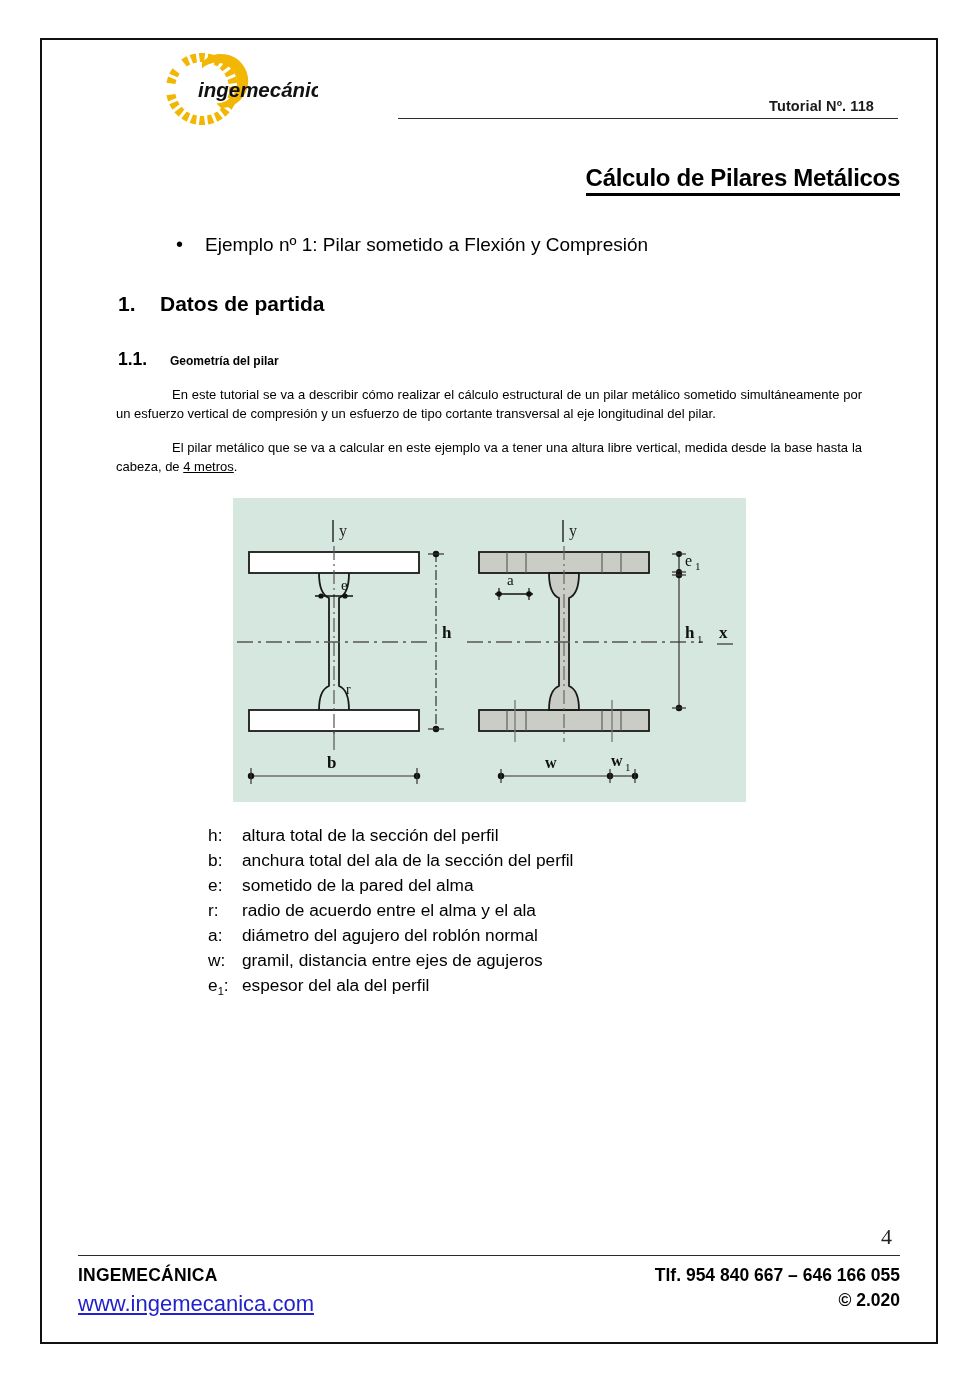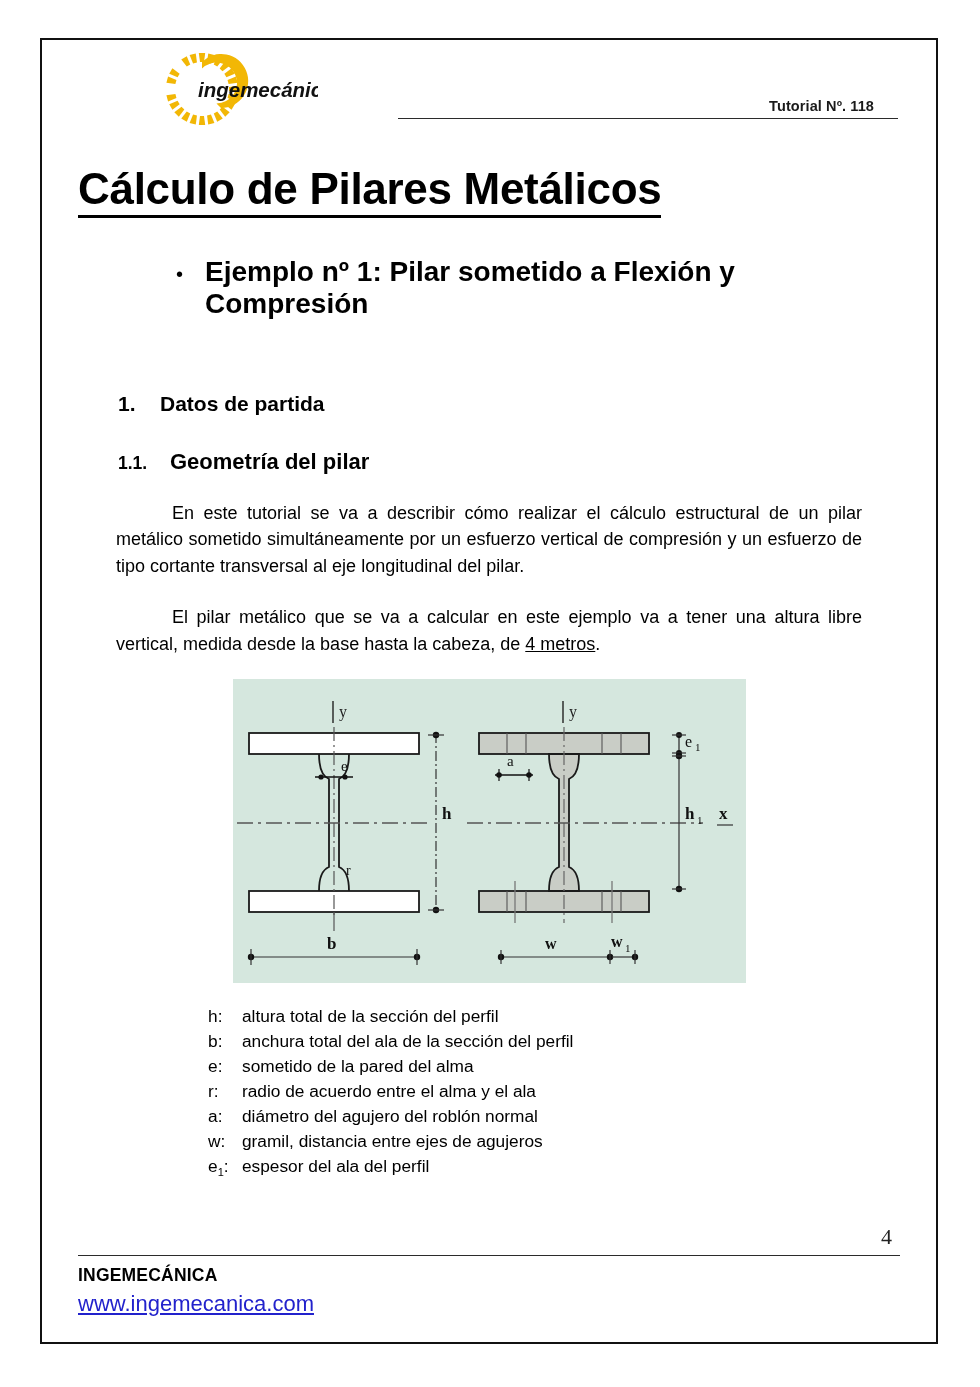--- a/index.html
+++ b/index.html
@@ -68,22 +68,22 @@
     font-size: 14.5px;
     font-weight: bold;
     letter-spacing: 0.1px;
     color: #1a1a1a;
     padding-right: 24px;
     text-align: right;
   }
 
   
   .doc-title {
-    text-align: left;
-    font-size: 44px;
+    text-align: right;
+    font-size: 24px;
     font-weight: bold;
     letter-spacing: -0.3px;
     margin: 24px 0 0 0;
   }
   .doc-title span {
     border-bottom: 3px solid #000;
     padding-bottom: 2px;
   }
 
   .bullet-line {
@@ -91,46 +91,46 @@
     align-items: baseline;
     margin: 42px 0 0 0;
     padding-left: 98px;
   }
   .bullet-dot {
     font-size: 20px;
     line-height: 1;
     margin-right: 22px;
   }
   .bullet-text {
-    font-size: 28px;
-    font-weight: bold;
+    font-size: 19px;
+    font-weight: normal;
   }
 
   .h1-line {
     display: flex;
     align-items: baseline;
     margin-top: 36px;
     padding-left: 40px;
   }
   .h1-num { font-size: 21px; font-weight: bold; width: 42px; }
-  .h1-text { font-size: 21px; font-weight: bold; margin-top: 36px; }
+  .h1-text { font-size: 21px; font-weight: bold; }
 
   .h2-line {
     display: flex;
     align-items: baseline;
     margin-top: 33px;
     padding-left: 40px;
   }
   .h2-num { font-size: 17.5px; font-weight: bold; width: 52px; }
-  .h2-text { font-size: 22px; font-weight: bold; }
+  .h2-text { font-size: 12px; font-weight: bold; }
 
   
   .para {
-    margin: 25px 38px 0 38px;
-    font-size: 18px;
+    margin: 15px 38px 0 38px;
+    font-size: 13px;
     line-height: 1.47;
     text-align: justify;
     text-indent: 56px;
   }
   .para u { text-decoration: underline; }
 
   
   .figure-wrap {
     margin-top: 22px;
     display: flex;
@@ -430,17 +430,21 @@
 
     <div class="page-number">4</div>
 
     <div class="doc-footer">
       <div class="footer-rule"></div>
       <div class="footer-grid">
         <div class="footer-left">
           <div class="footer-brand">INGEMECÁNICA</div>
           <a class="footer-link" href="#">www.ingemecanica.com</a>
         </div>
+        <div class="footer-right">
+          <div class="footer-phone">Tlf. 954 840 667 –  646 166 055</div>
+          <div class="footer-copy">© 2.020</div>
+        </div>
       </div>
     </div>
 
   </div>
 </div>
 
 </body></html>

